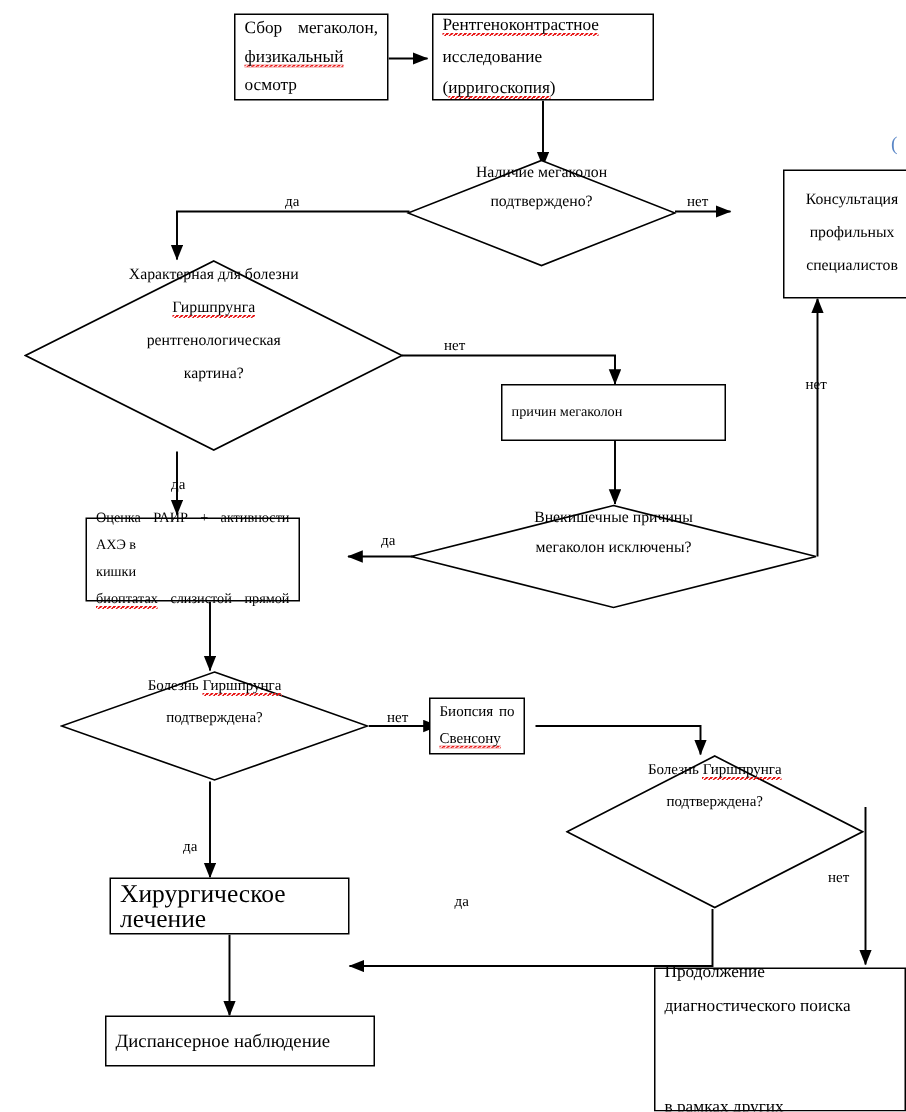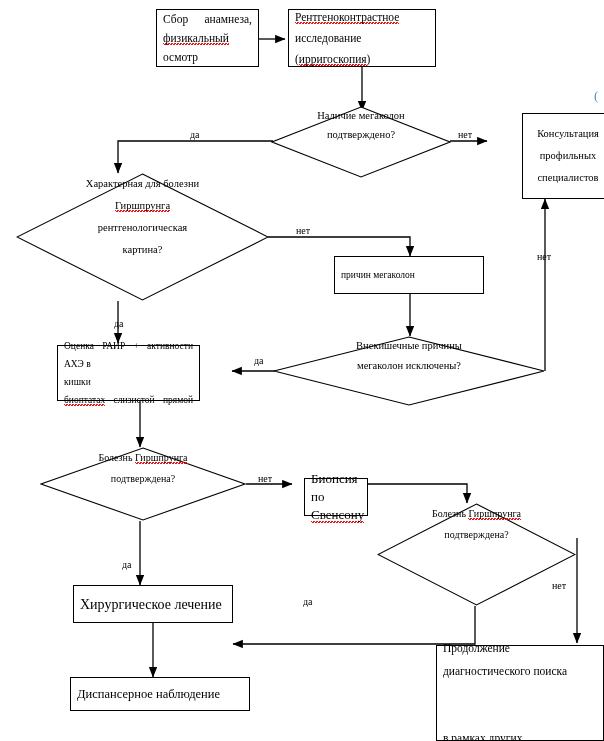--- a/index.html
+++ b/index.html
@@ -50,21 +50,21 @@
       <path d="M246,484 L292,484"></path>
       <path d="M357,484 L467,484 L467,503"></path>
       <path d="M140,521 L140,585"></path>
       <path name="s" d="M475,606 L475,644 L233,644"></path>
       <path d="M153,623 L153,677"></path>
       <path d="M577,538 L577,643"></path>
     </g>
   </svg>
 
   <div class="node box just" style="left:156px;top:9px;width:103px;height:58px;font-size:11.5px;line-height:19px;">
-    <span class="ln">Сбор анамнеза,</span>
+    <span class="ln">Сбор мегаколон,</span>
     <span class="ln" style="text-align-last:left;"><span class="red">физикальный</span></span>
     <span class="ln" style="text-align-last:left;">осмотр</span>
   </div>
 
   <div class="node box" style="left:288px;top:9px;width:148px;height:58px;font-size:11.5px;line-height:21px;">
     <span class="ln"><span class="red">Рентгеноконтрастное</span></span>
     <span class="ln">исследование (<span class="red">ирригоскопия</span>)</span>
   </div>
 
   <div class="dia" style="left:271px;top:106px;width:180px;height:72px;">
@@ -118,36 +118,36 @@
   <div class="dia" style="left:40px;top:447px;width:206px;height:74px;">
     <svg class="shape" viewBox="0 0 206 74" preserveAspectRatio="none">
         <polygon points="103,1 205,37 103,73 1,37" fill="#fff" stroke="#000" stroke-width="1.1"></polygon>
       </svg>
     <div class="txt" style="font-size:10px;line-height:21px;">
       <span class="ln">Болезнь <span class="red">Гиршпрунга</span></span>
       <span class="ln">подтверждена?</span>
     </div>
   </div>
 
-  <div class="node box just" style="left:304px;top:465px;width:64px;height:38px;font-size:13px;line-height:18px;margin-top:13px;">
+  <div class="node box just" style="left:286px;top:465px;width:64px;height:38px;font-size:10px;line-height:18px;">
     <span class="ln">Биопсия по</span>
     <span class="ln" style="text-align-last:left;"><span class="red">Свенсону</span></span>
   </div>
 
   <div class="dia" style="left:377px;top:503px;width:199px;height:103px;">
     <svg class="shape" viewBox="0 0 199 103" preserveAspectRatio="none">
         <polygon points="99.5,1 198,51.5 99.5,102 1,51.5" fill="#fff" stroke="#000" stroke-width="1.1"></polygon>
       </svg>
     <div class="txt" style="font-size:10px;line-height:21px;">
       <span class="ln">Болезнь <span class="red">Гиршпрунга</span></span>
       <span class="ln">подтверждена?</span>
     </div>
   </div>
 
-  <div class="node box" style="left:73px;top:585px;width:160px;height:38px;font-size:14px;line-height:17px;">
+  <div class="node box" style="left:73px;top:585px;width:160px;height:38px;font-size:17px;line-height:17px;">
     <span class="ln" style="text-align:left;">Хирургическое лечение</span>
   </div>
 
   <div class="node box" style="left:70px;top:677px;width:180px;height:34px;font-size:12.5px;line-height:17px;">
     <span class="ln" style="text-align:left;">Диспансерное наблюдение</span>
   </div>
 
   <div class="node box" style="left:436px;top:645px;width:168px;height:96px;font-size:11.5px;line-height:23px;">
     <span class="ln" style="text-align:left;">Продолжение</span>
     <span class="ln" style="text-align:left;">диагностического поиска</span>

